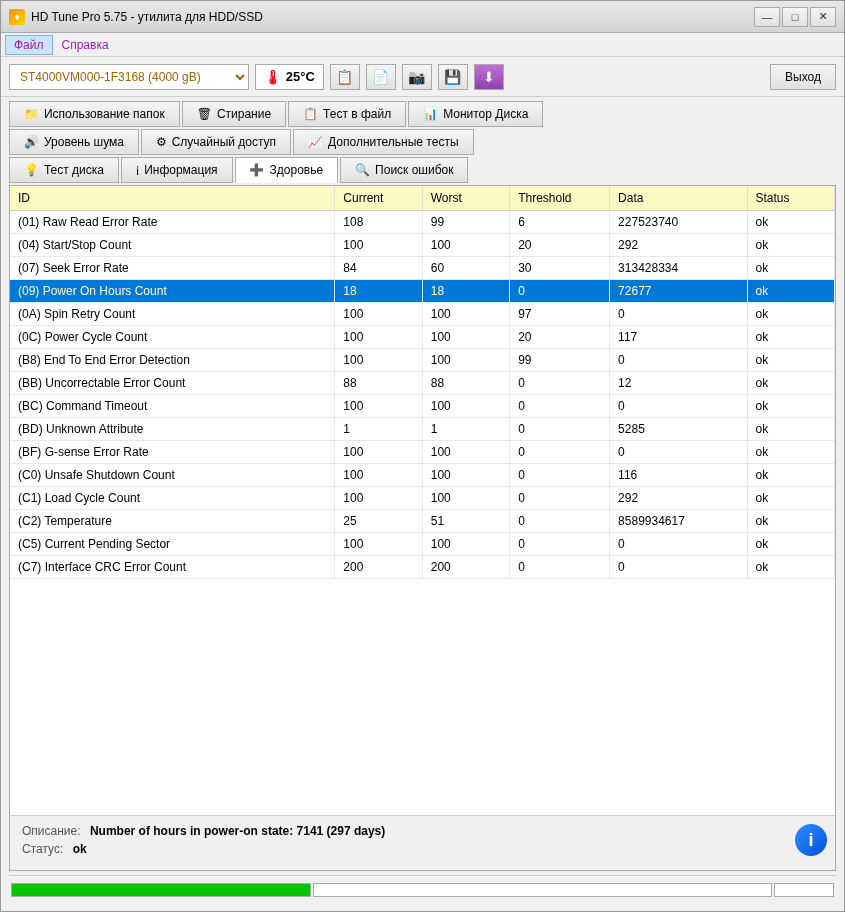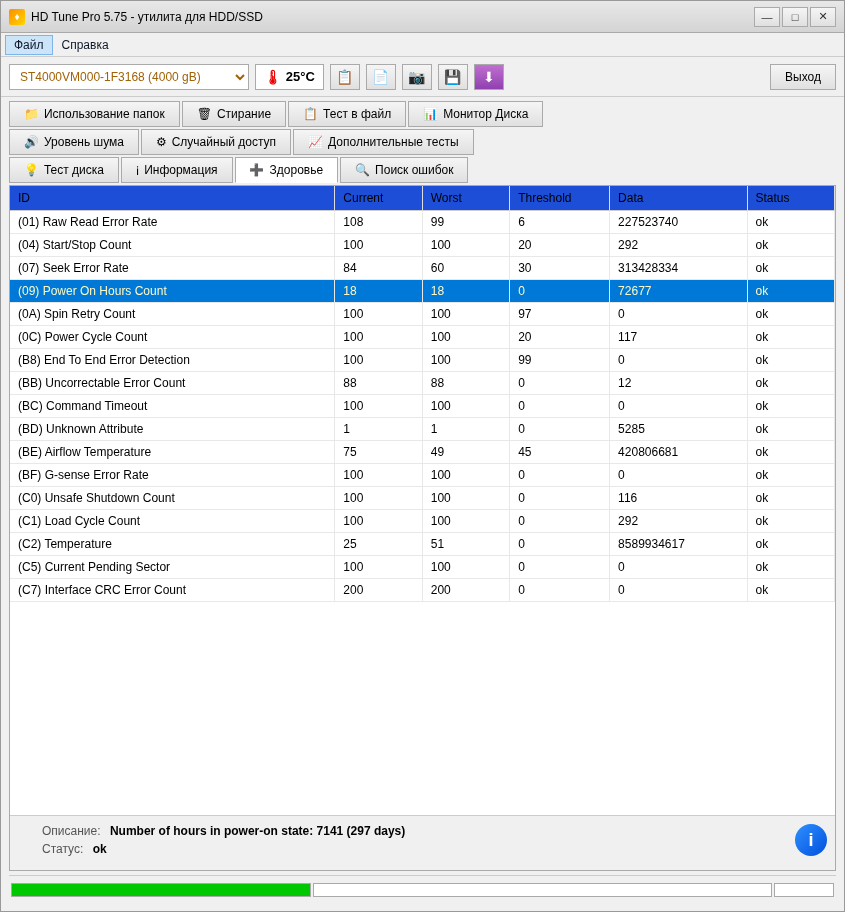--- a/index.html
+++ b/index.html
@@ -57,21 +57,21 @@
       background: #f0f0f0;
       border-bottom: 1px solid #ccc;
       display: flex;
       padding: 2px 4px;
       height: 24px;
       align-items: center;
     }
     .menu-item {
       padding: 2px 8px;
       cursor: pointer;
-      color: #0f172a;
+      color: #a21caf;
       border: 1px solid transparent;
       height: 20px;
       display: flex; align-items: center;
     }
     .menu-item.active { background: #cce4f7; border-color: #7eb4ea; }
 
     .toolbar {
       background: #f0f0f0;
       border-bottom: 1px solid #ccc;
       display: flex;
@@ -159,21 +159,21 @@
       flex-direction: column;
       overflow: hidden;
     }
 
     .smart-table {
       width: 100%;
       border-collapse: collapse;
       font-size: 12px;
     }
     .smart-table thead tr {
-      background: #1d4ed8;
+      background: #fef9c3;
       border-bottom: 1px solid #ccc;
     }
     .smart-table thead th {
       padding: 5px 8px;
       text-align: left;
       font-weight: normal;
       border-right: 1px solid #ddd;
       color: #000;
     }
     .smart-table tbody tr {
@@ -197,21 +197,20 @@
       border-top: 1px solid #ccc;
       padding: 4px 8px;
       min-height: 55px;
       display: flex;
       align-items: flex-start;
       gap: 8px;
     }
     .status-text-area {
       flex: 1;
       padding: 4px;
-      margin-left: 20px;
     }
     .status-label {
       color: #555;
       margin-right: 6px;
     }
     .status-value {
       font-weight: bold;
       color: #000;
     }
     .info-icon {
@@ -423,28 +422,20 @@
             </tr>
             <tr>
               <td>(BD) Unknown Attribute</td>
               <td>1</td>
               <td>1</td>
               <td>0</td>
               <td>5285</td>
               <td>ok</td>
             </tr>
             <tr>
-              <td>(BE) Airflow Temperature</td>
-              <td>75</td>
-              <td>49</td>
-              <td>45</td>
-              <td>420806681</td>
-              <td>ok</td>
-            </tr>
-            <tr>
               <td>(BF) G-sense Error Rate</td>
               <td>100</td>
               <td>100</td>
               <td>0</td>
               <td>0</td>
               <td>ok</td>
             </tr>
             <tr>
               <td>(C0) Unsafe Shutdown Count</td>
               <td>100</td>

